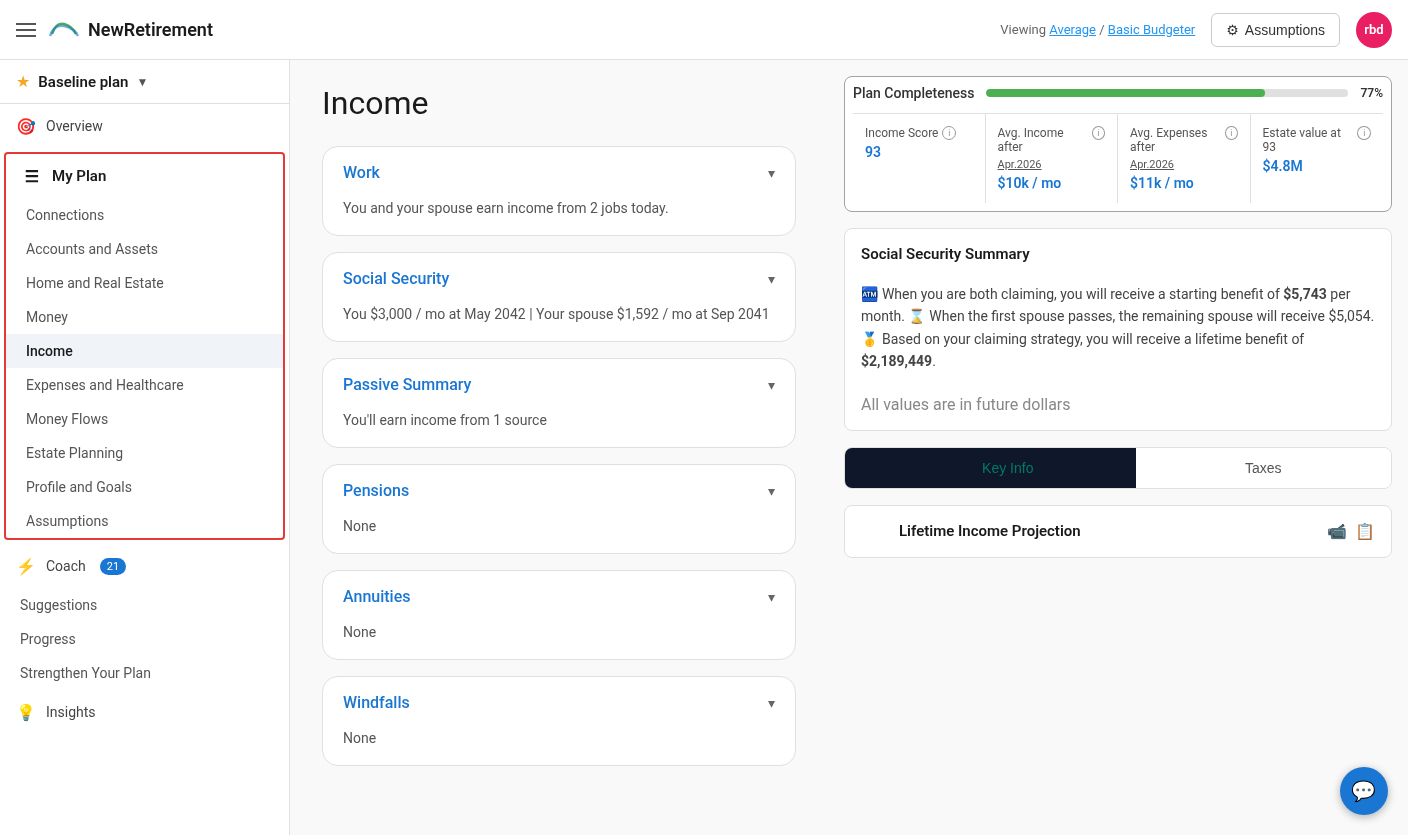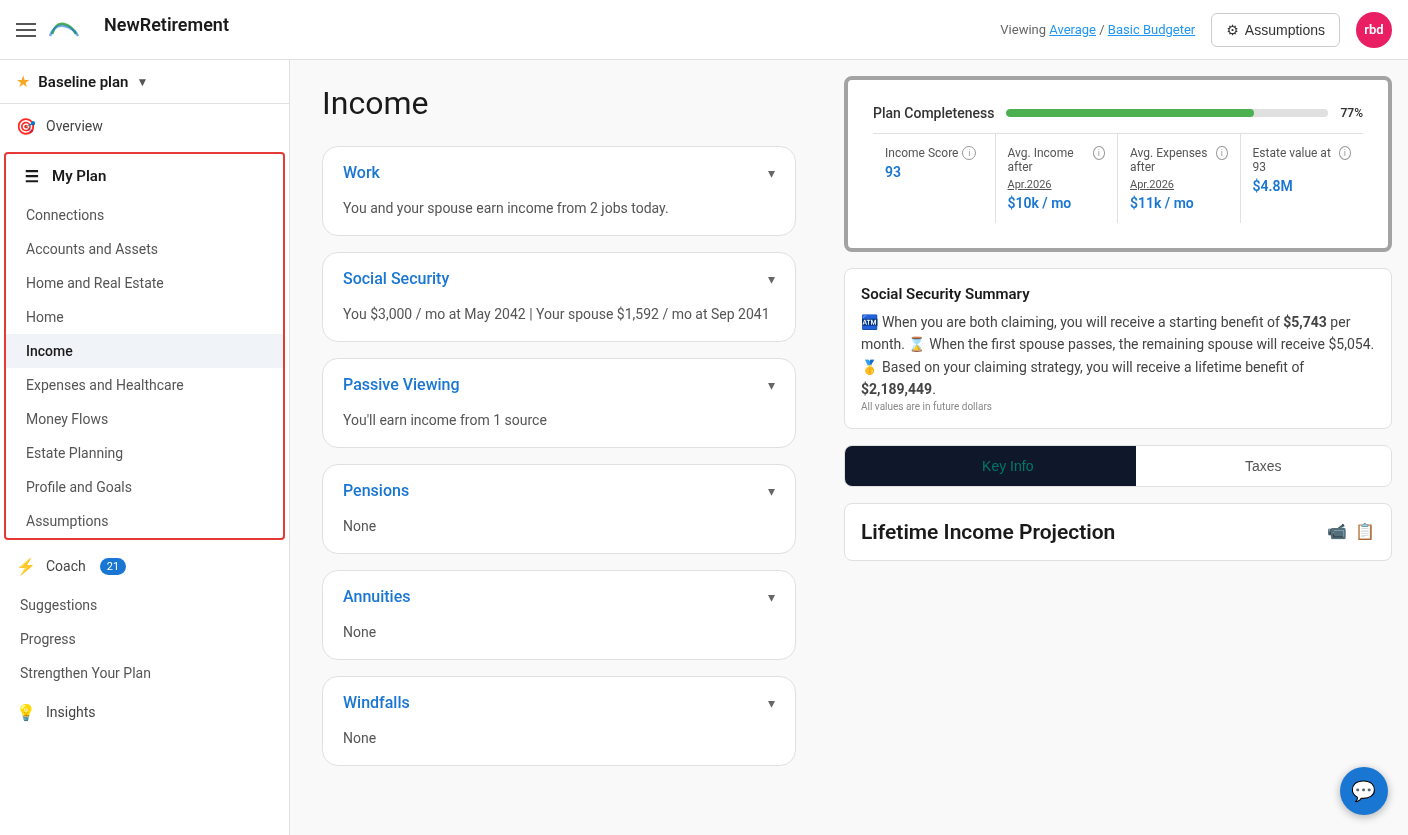--- a/index.html
+++ b/index.html
@@ -12,21 +12,21 @@
       border-bottom: 1px solid #e0e0e0;
       display: flex;
       align-items: center;
       padding: 0 16px;
       justify-content: space-between;
       flex-shrink: 0;
     }
     .header-left { display: flex; align-items: center; gap: 12px; }
     .hamburger { cursor: pointer; display: flex; flex-direction: column; gap: 4px; }
     .hamburger span { width: 20px; height: 2px; background: #555; display: block; }
-    .logo { display: flex; align-items: flex-start; gap: 24px; }
+    .logo { display: flex; align-items: center; gap: 8px; }
     .logo-icon { width: 32px; height: 32px; }
     .logo-text { font-size: 18px; font-weight: 600; color: #1a1a1a; }
     .header-right { display: flex; align-items: center; gap: 16px; }
     .viewing-text { font-size: 13px; color: #666; }
     .viewing-text a { color: #2196f3; text-decoration: underline; cursor: pointer; text-align: right; }
     .assumptions-btn {
       display: flex; align-items: center; gap: 6px;
       border: 1px solid #ccc; border-radius: 6px;
       padding: 8px 14px; background: #fff; cursor: pointer;
       font-size: 14px; color: #333;
@@ -129,23 +129,23 @@
       background: #f9f9f9;
       overflow-y: auto;
       padding: 16px;
       flex-shrink: 0;
     }
     .right-panel::-webkit-scrollbar { width: 6px; }
     .right-panel::-webkit-scrollbar-thumb { background: #ccc; border-radius: 3px; }
 
     .plan-completeness-card {
       background: #fff;
-      border: 4px solid #a3a3a3;
+      border: 1px solid #a3a3a3;
       border-radius: 8px;
-      padding: 25px;
+      padding: 8px;
       margin-bottom: 16px;
     }
     .pc-header { display: flex; align-items: center; justify-content: space-between; margin-bottom: 12px; }
     .pc-title { font-size: 14px; font-weight: 500; color: #333; }
     .pc-bar-container { flex: 1; margin: 0 12px; }
     .pc-bar { height: 8px; background: #e0e0e0; border-radius: 4px; overflow: hidden; }
     .pc-bar-fill { height: 100%; background: #4caf50; border-radius: 4px; }
     .pc-pct { font-size: 12px; font-weight: 600; color: #333; }
 
     .stats-grid { display: grid; grid-template-columns: 1fr 1fr 1fr 1fr; gap: 0; border-top: 1px solid #e0e0e0; }
@@ -157,23 +157,23 @@
     .stat-value.blue { color: #1976d2; }
     .info-icon { width: 14px; height: 14px; border-radius: 50%; border: 1px solid #999; display: inline-flex; align-items: center; justify-content: center; font-size: 9px; color: #999; cursor: pointer; }
 
     .ss-summary-card {
       background: #fff;
       border: 1px solid #e0e0e0;
       border-radius: 8px;
       padding: 16px;
       margin-bottom: 16px;
     }
-    .ss-title { font-size: 15px; font-weight: 600; color: #1a1a1a; margin-bottom: 8px; }
+    .ss-title { font-size: 15px; font-weight: 600; color: #1a1a1a; margin-bottom: 20px; }
     .ss-body { font-size: 14px; color: #444; line-height: 1.6; }
-    .ss-note { font-size: 10px; color: #888; margin-top: 0; }
+    .ss-note { font-size: 16px; color: #888; margin-top: 22px; }
 
     .tabs-row {
       display: flex;
       background: #fff;
       border: 1px solid #e0e0e0;
       border-radius: 8px;
       overflow: hidden;
       margin-bottom: 16px;
     }
     .tab-btn {
@@ -188,21 +188,21 @@
       padding-left: 47px;
     }
 
     .lifetime-card {
       background: #fff;
       border: 1px solid #e0e0e0;
       border-radius: 8px;
       padding: 16px;
     }
     .lc-header { display: flex; align-items: center; justify-content: space-between; }
-    .lc-title { font-size: 21px; font-weight: 600; color: #1a1a1a; }
+    .lc-title { font-size: 15px; font-weight: 600; color: #1a1a1a; margin-left: 38px; }
     .lc-icons { display: flex; gap: 8px; }
     .lc-icon-btn { font-size: 16px; cursor: pointer; color: #666; }
 
     .chat-btn {
       position: fixed;
       bottom: 20px; right: 20px;
       width: 48px; height: 48px;
       border-radius: 50%;
       background: #1976d2;
       color: #fff;
@@ -266,21 +266,21 @@
 
       <div class="my-plan-section">
         <div class="nav-item section">
           <span class="nav-icon">☰</span>
           <span>My Plan</span>
         </div>
         <div class="sub-items">
           <div class="sub-item">Connections</div>
           <div class="sub-item">Accounts and Assets</div>
           <div class="sub-item">Home and Real Estate</div>
-          <div class="sub-item">Home</div>
+          <div class="sub-item">Money</div>
           <div class="sub-item active">Income</div>
           <div class="sub-item">Expenses and Healthcare</div>
           <div class="sub-item">Money Flows</div>
           <div class="sub-item">Estate Planning</div>
           <div class="sub-item">Profile and Goals</div>
           <div class="sub-item">Assumptions</div>
         </div>
       </div>
 
       <div class="nav-item">
@@ -320,21 +320,21 @@
         <span class="section-title">Social Security</span>
         <span class="collapse-icon">▾</span>
       </div>
       <div class="section-body">
         You $3,000 / mo at May 2042 | Your spouse $1,592 / mo at Sep 2041
       </div>
     </div>
 
     <div class="section-card">
       <div class="section-header">
-        <span class="section-title">Passive Viewing</span>
+        <span class="section-title">Passive Summary</span>
         <span class="collapse-icon">▾</span>
       </div>
       <div class="section-body">
         You'll earn income from 1 source
       </div>
     </div>
 
     <div class="section-card">
       <div class="section-header">
         <span class="section-title">Pensions</span>

